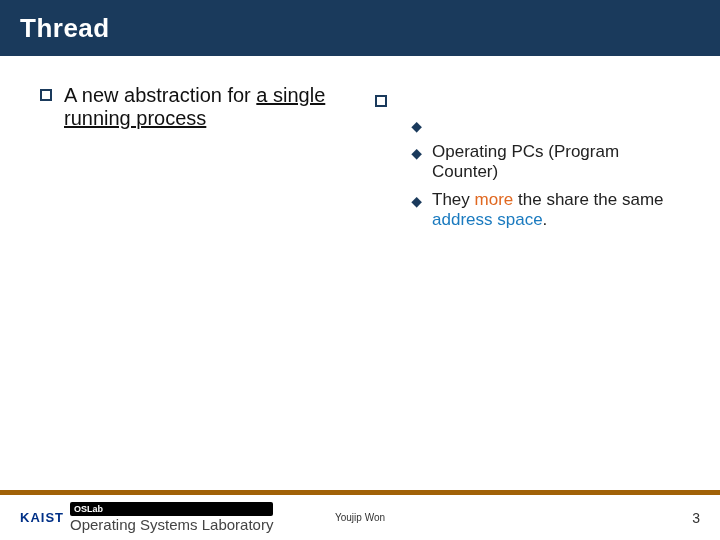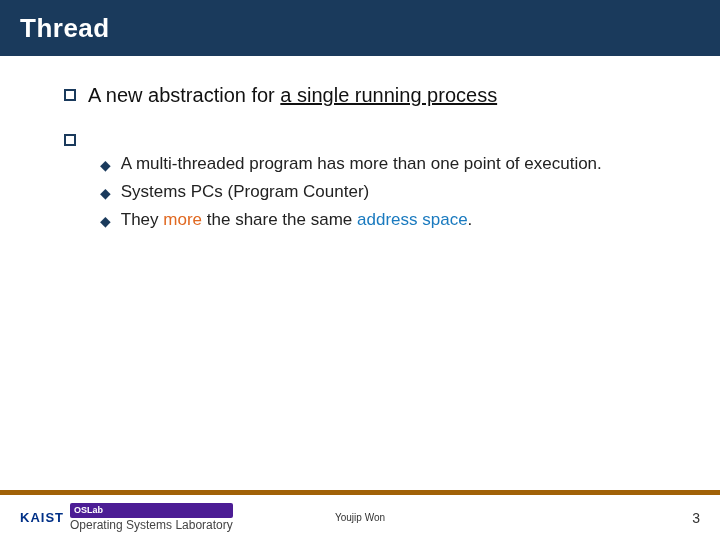--- a/index.html
+++ b/index.html
@@ -31,23 +31,22 @@
       color: #ffffff;
       font-size: 26px;
       font-weight: bold;
       letter-spacing: 0.5px;
     }
 
     .content {
       flex: 1;
       padding: 28px 40px 20px 40px;
       display: flex;
-      flex-direction: column;
+      flex-direction: row;
       gap: 12px;
-      margin-left: 24px;
     }
 
     .bullet-main {
       display: flex;
       align-items: flex-start;
       gap: 12px;
       margin-bottom: 4px;
     }
 
     .bullet-square {
@@ -118,31 +117,31 @@
     }
 
     .kaist-logo {
       font-size: 13px;
       font-weight: bold;
       color: #003087;
       letter-spacing: 1px;
     }
 
     .oslab-badge {
-      background: #4c1d95;
+      background: #000000;
       color: white;
       font-size: 9px;
       font-weight: bold;
       padding: 1px 4px;
       border-radius: 2px;
       line-height: 1.4;
     }
 
     .oslab-sub {
-      font-size: 12px;
+      font-size: 15px;
       color: #444;
     }
 
     .footer-center {
       font-size: 10px;
       color: #333;
       position: absolute;
       left: 50%;
       transform: translateX(-50%);
     }
@@ -176,26 +175,25 @@
 
     <div class="second-bullet-group">
       <div class="bullet-main">
         <div class="bullet-square"></div>
       </div>
 
       <div class="sub-bullets">
 
         <div class="sub-bullet">
           <span class="diamond">◆</span>
-          <span class="sub-bullet-text">A multi-threaded program has more than one point of execution.</span>
         </div>
 
         <div class="sub-bullet">
           <span class="diamond">◆</span>
-          <span class="sub-bullet-text">Systems PCs (Program Counter)</span>
+          <span class="sub-bullet-text">Operating PCs (Program Counter)</span>
         </div>
 
         <div class="sub-bullet">
           <span class="diamond">◆</span>
           <span class="sub-bullet-text">
             They <span class="highlight-orange">more</span> the share the same <span class="highlight-blue">address space</span>.
           </span>
         </div>
 
       </div>

